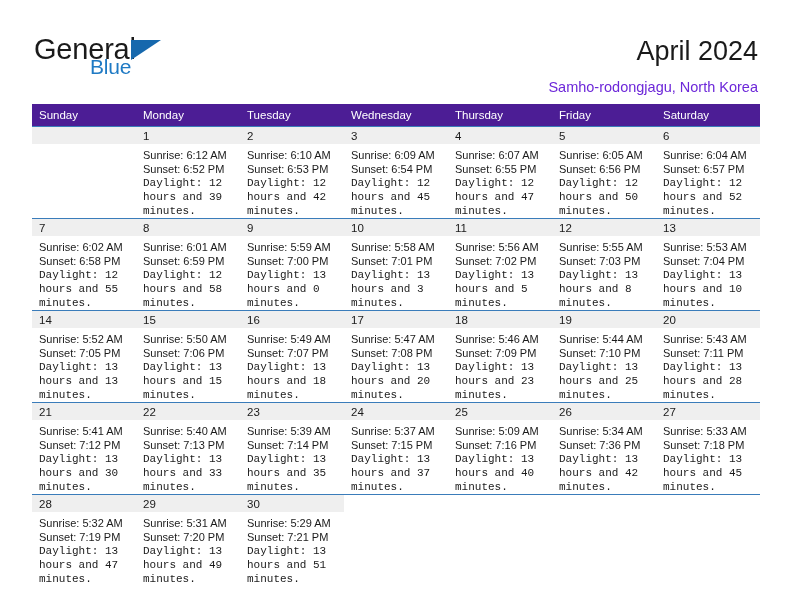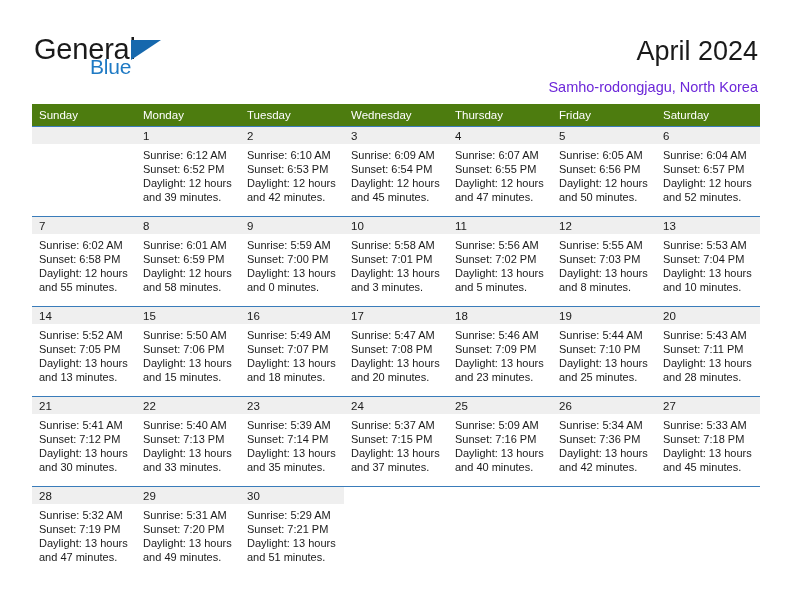--- a/index.html
+++ b/index.html
@@ -88,21 +88,21 @@
     position: absolute;
     left: 32px;
     top: 104px;
     width: 728px;
     border-collapse: collapse;
     table-layout: fixed;
   }
   .calendar col { width: 104px; }
 
   thead th {
-    background: #4d7c0f;
+    background: #4c1d95;
     color: #ffffff;
     font-size: 11.5px;
     font-weight: normal;
     text-align: left;
     padding: 5px 0 5px 7px;
     height: 20px;
     box-sizing: border-box;
   }
 
   tbody tr.week-row > td {
@@ -132,21 +132,21 @@
     background: #efefef;
     color: transparent;
   }
   .info {
     padding: 4px 6px 0 7px;
     font-size: 11px;
     line-height: 14px;
     color: #1a1a1a;
   }
   .info div { white-space: nowrap; }
-  .info .daylight-wrap { white-space: normal; }
+  .info .daylight-wrap { white-space: normal; font-family: Liberation Mono, monospace; }
 </style>
 </head>
 <body>
 
 <div class="page">
 
   <div class="header">
     <div class="logo">
       <span class="logo-general">General</span>
       <span class="logo-tri"></span>

